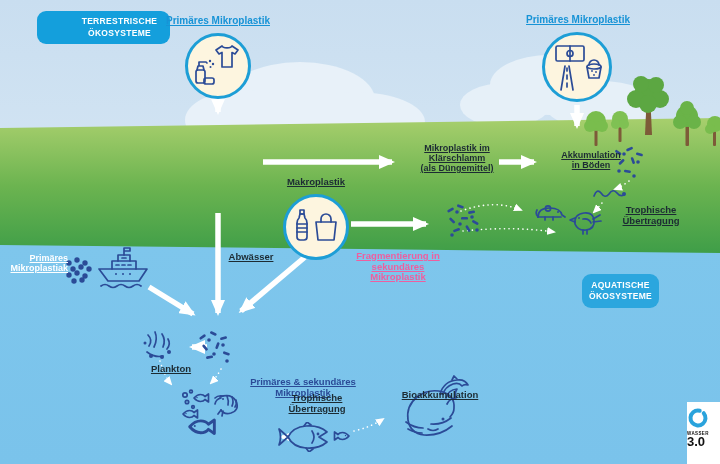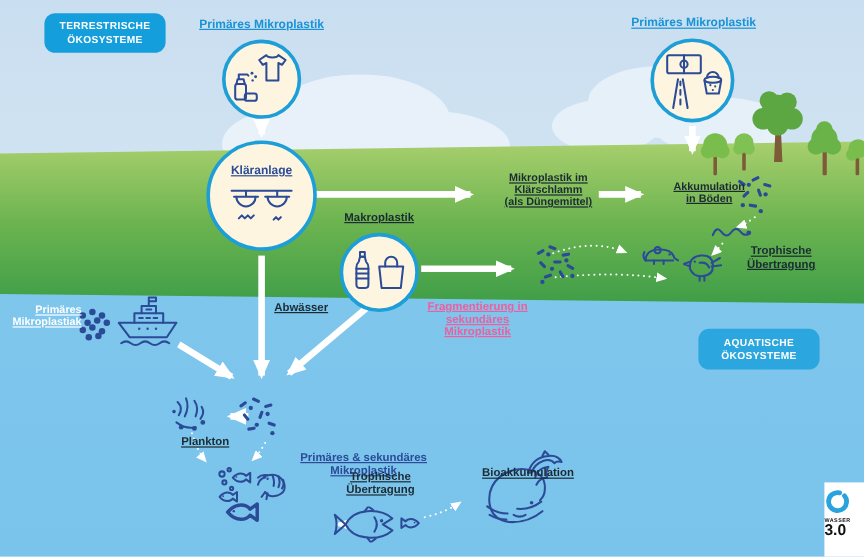--- a/index.html
+++ b/index.html
@@ -125,48 +125,39 @@
       <path d="M629,181 Q621,187 615,189" marker-end="url(#mSmall)"></path>
       <path d="M602,203 Q597,209 594,212" marker-end="url(#mSmall)"></path>
       <path d="M461,211 Q494,199 521,210" marker-end="url(#mSmall)"></path>
       <path d="M463,231 Q513,226 554,232" marker-end="url(#mSmall)"></path>
       <path d="M160,361 Q165,377 171,384" marker-end="url(#mSmall)"></path>
       <path d="M221,369 Q216,378 211,383" marker-end="url(#mSmall)"></path>
       <path d="M354,431 Q371,427 383,419" marker-end="url(#mSmall)"></path>
     </g>
   </svg>
 
-  <div class="badge" style="left:37px;top:11px;width:101px;height:33px;background:#149fdc;">TERRESTRISCHE
+  <div class="badge" style="left:37px;top:11px;width:101px;height:33px;background:#149fdc;padding-left:32px;">TERRESTRISCHE
 ÖKOSYSTEME</div>
-  <div class="badge" style="left:582px;top:274px;width:101px;height:34px;background:#2ba6de;">AQUATISCHE
+  <div class="badge" style="left:582px;top:274px;width:77px;height:34px;background:#2ba6de;">AQUATISCHE
 ÖKOSYSTEME</div>
 
   <div class="circle" style="left:185px;top:33px;width:66px;height:66px;">
     <svg class="icon" style="left:24px;top:7px;" width="30" height="28" viewBox="0 0 30 28">
       <path class="ic" d="M10,3 L4,7 l3,4 3,-1.5 V24 h10 V9.5 l3,1.5 3,-4 -6,-4 c-1,2.5 -9,2.5 -10,0 z"></path>
     </svg>
     <svg class="icon" style="left:5px;top:22px;" width="24" height="30" viewBox="0 0 24 30">
       <rect class="ic" x="3" y="12" width="9" height="13" rx="2"></rect>
       <path class="ic" d="M4,12 L5,8 h5 l1,4 M6,8 V4 h4 M10,4 h3 l1,1"></path>
       <circle class="icf" cx="17" cy="3" r="1.2"></circle>
         <circle class="icf" cx="20" cy="6" r="1.2"></circle>
         <circle class="icf" cx="17.5" cy="9" r="1"></circle>
       <rect class="ic" x="11" y="20" width="10" height="6" rx="2"></rect>
     </svg>
   </div>
 
-  <div class="circle" style="left:172px;top:117px;width:92px;height:92px;">
-    <div class="lbl navy" style="left:0;top:17px;width:86px;font-size:10px;">Kläranlage</div>
-    <svg class="icon" style="left:16px;top:36px;" width="54" height="32" viewBox="0 0 54 32">
-      <path class="ic" d="M2,3 H52 M14,3 v5 M40,3 v5 M4,8 H24 M30,8 H50"></path>
-      <path class="ic" d="M6,8 a8,8 0 0 0 16,0 M32,8 a8,8 0 0 0 16,0"></path>
-      <path class="ic" stroke-width="1.5" d="M8,26 l2.5,-2.5 2.5,2.5 2.5,-2.5 2.5,2.5 2.5,-2.5"></path>
-      <path class="ic" stroke-width="1.5" d="M37,27 l2,-2 2,2 2,-2"></path>
-    </svg>
-  </div>
 
   <div class="circle" style="left:283px;top:194px;width:66px;height:66px;">
     <svg class="icon" style="left:8px;top:12px;" width="16" height="36" viewBox="0 0 16 36">
       <path class="ic" d="M6,1 h4 v4 h-4 z"></path>
       <path class="ic" d="M5,9 l1,-4 h4 l1,4 q2,2 2,5 v14 q0,3 -3,3 h-4 q-3,0 -3,-3 v-14 q0,-3 2,-5 z"></path>
       <path class="ic" d="M3,15 h10 M3,19 h10 M3,23 h10"></path>
     </svg>
     <svg class="icon" style="left:27px;top:15px;" width="28" height="32" viewBox="0 0 28 32">
       <path class="ic" d="M3,10 h20 l-2,18 H5 z"></path>
       <path class="ic" d="M8,10 V7 a5,5 0 0 1 10,0 v3"></path>

